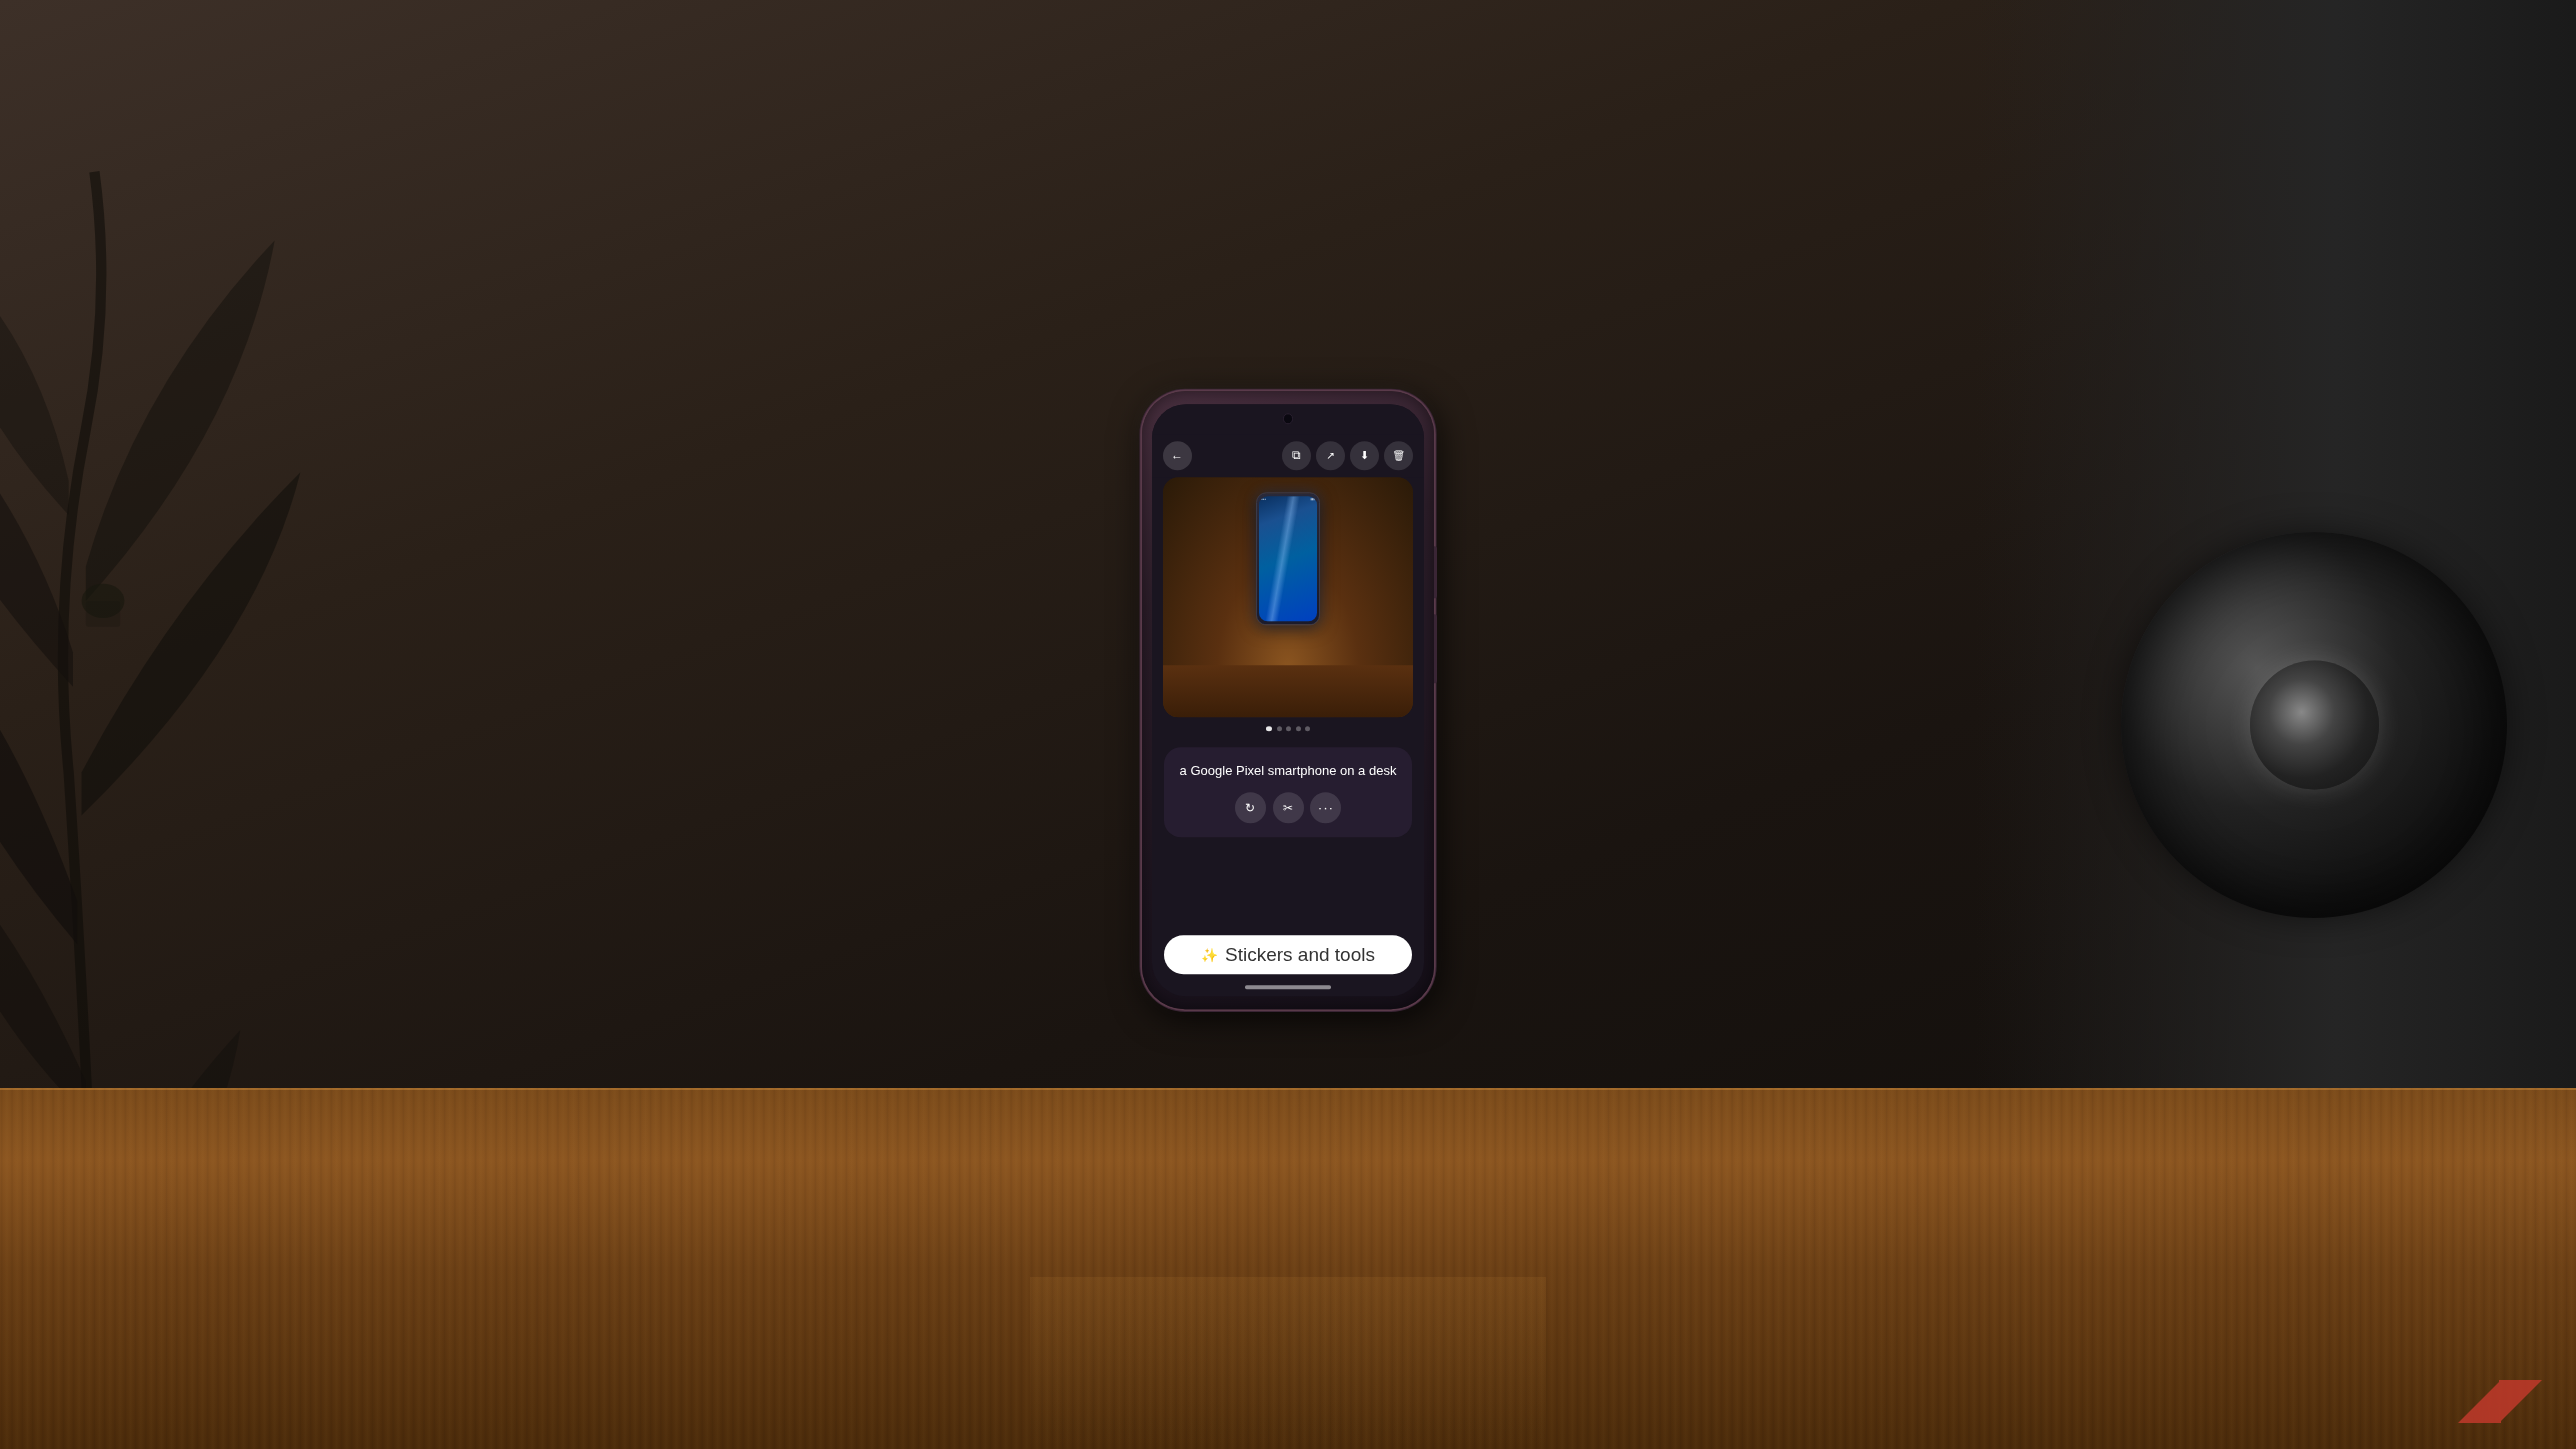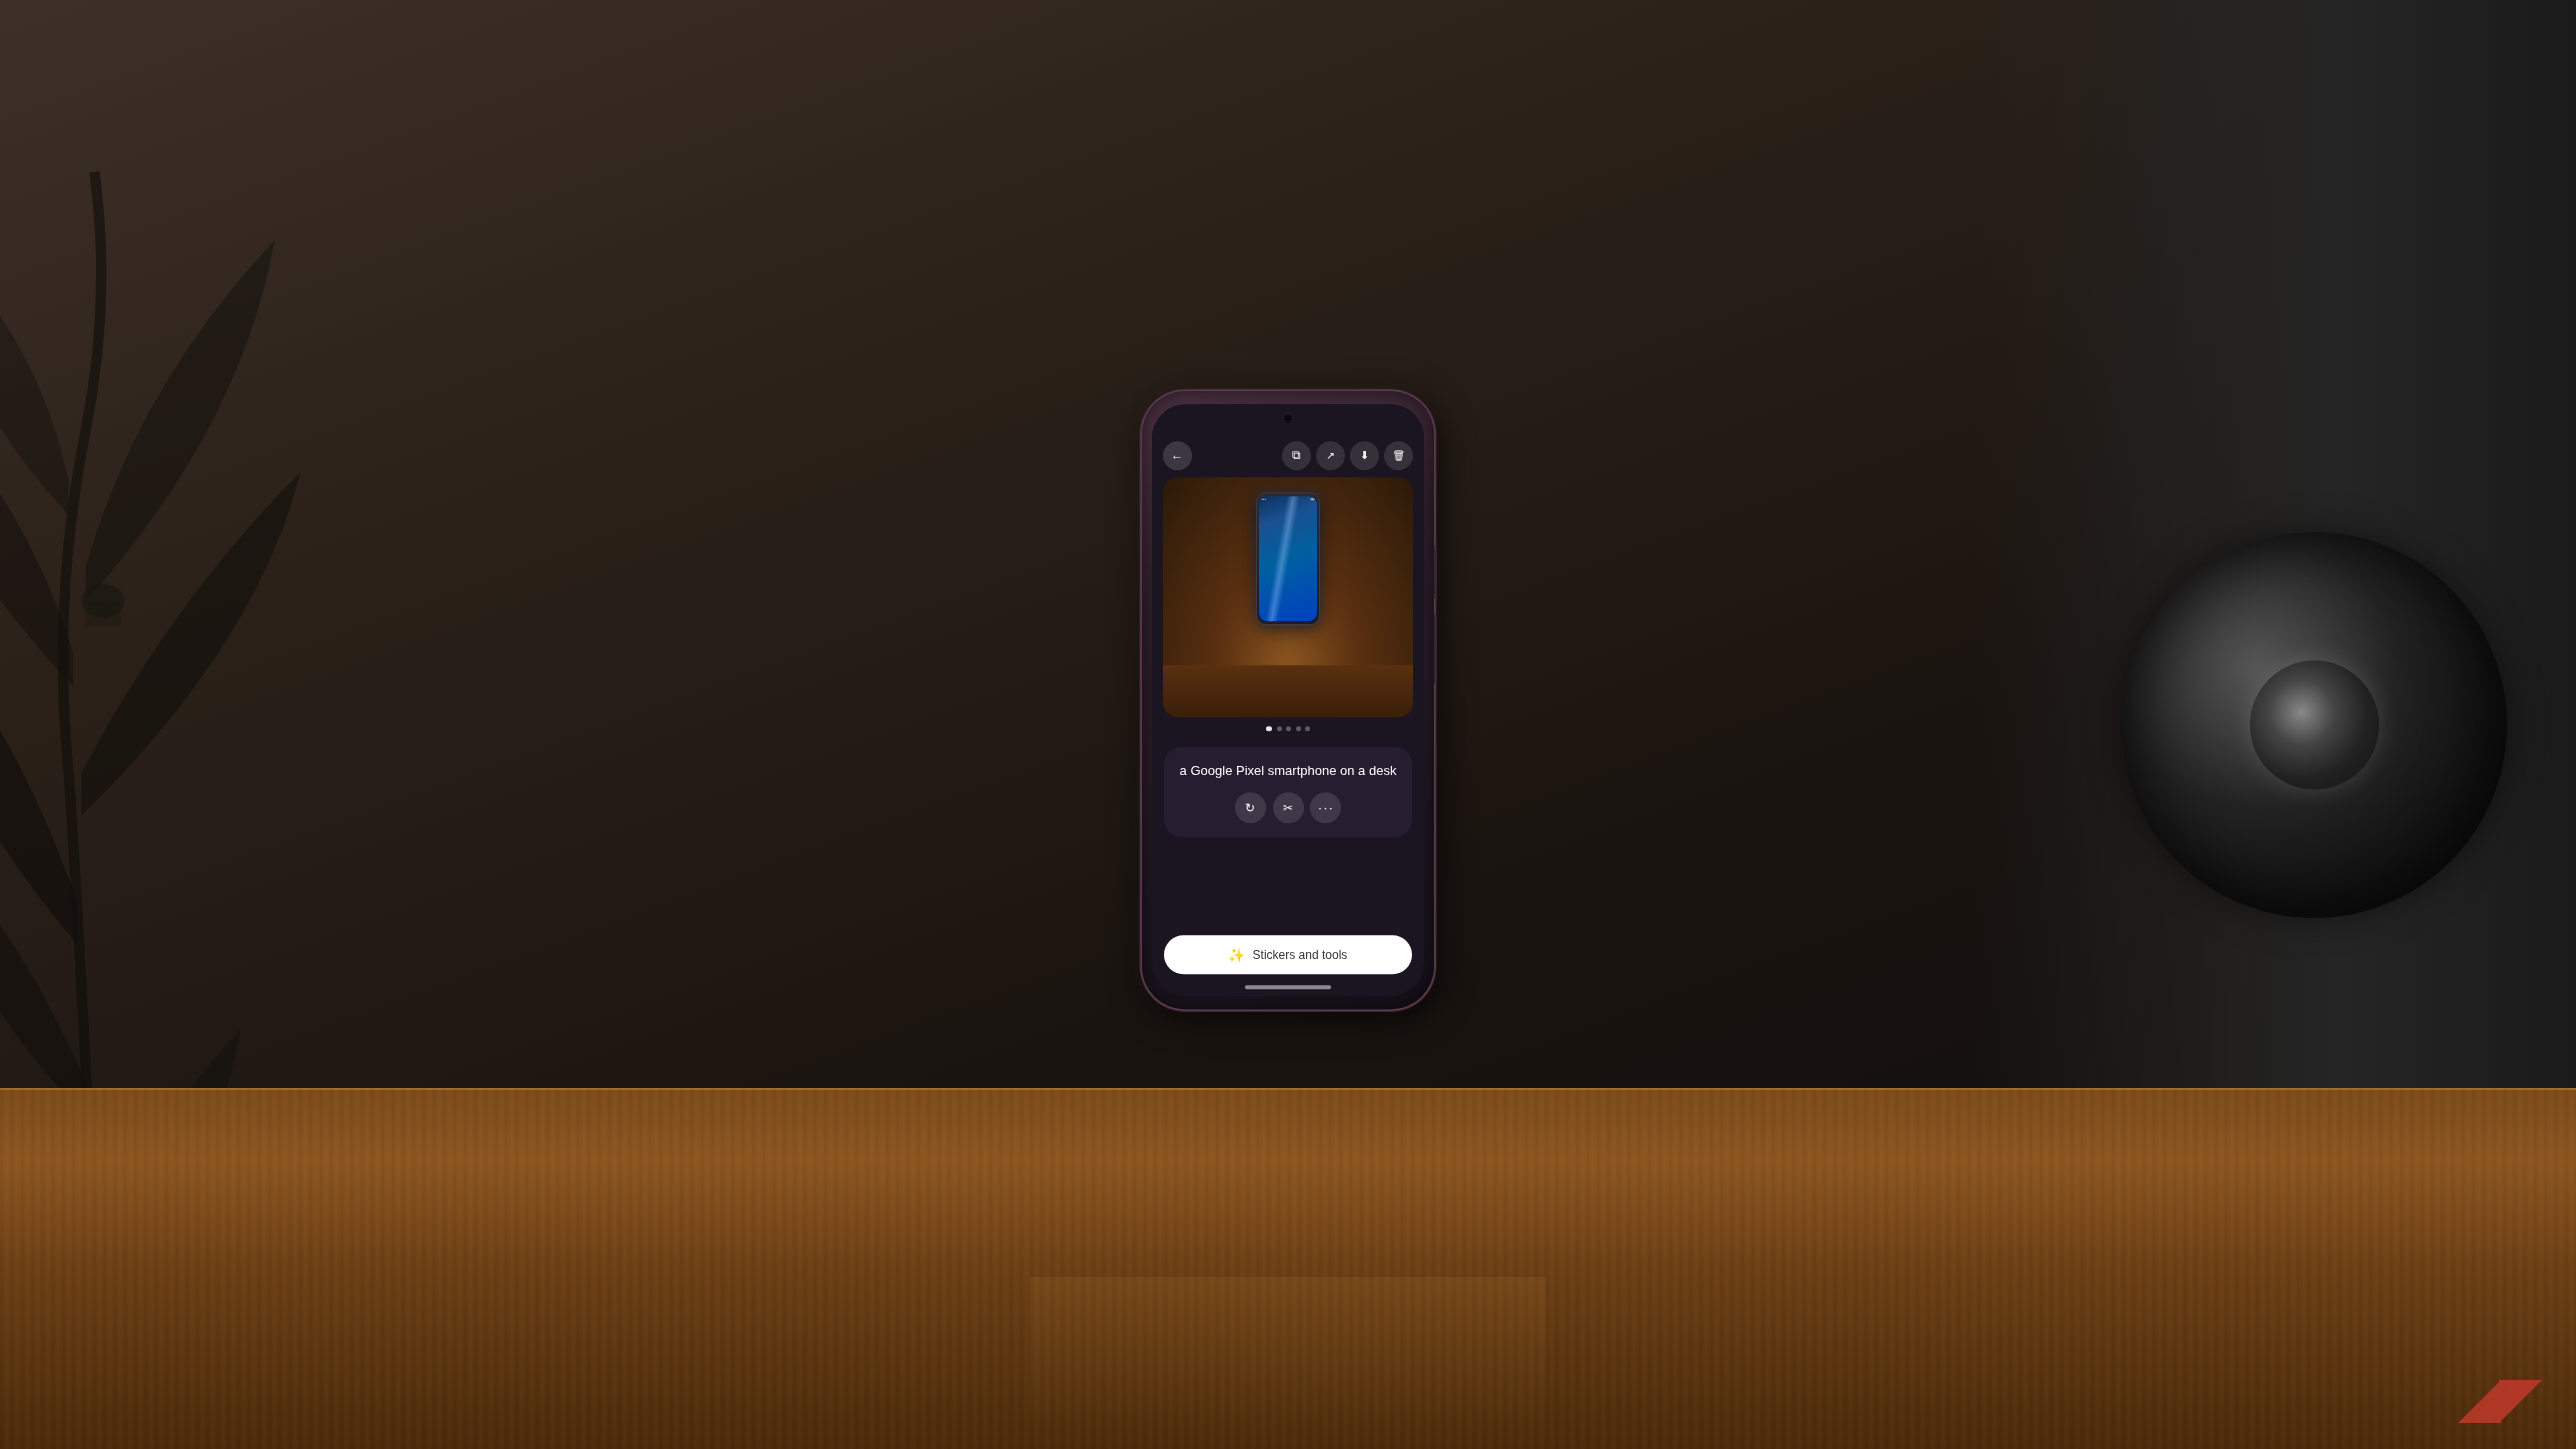--- a/index.html
+++ b/index.html
@@ -330,21 +330,21 @@
       gap: 6.9px;
       cursor: pointer;
     }
 
     .stickers-icon {
       color: #666;
       font-size: 13.7px;
     }
 
     .stickers-label {
-      font-size: 12px;
+      font-size: 19px;
       color: #333;
       font-weight: 500;
     }
 
     
     .home-indicator {
       position: absolute;
       bottom: 6.9px;
       left: 50%;
       transform: translateX(-50%);

